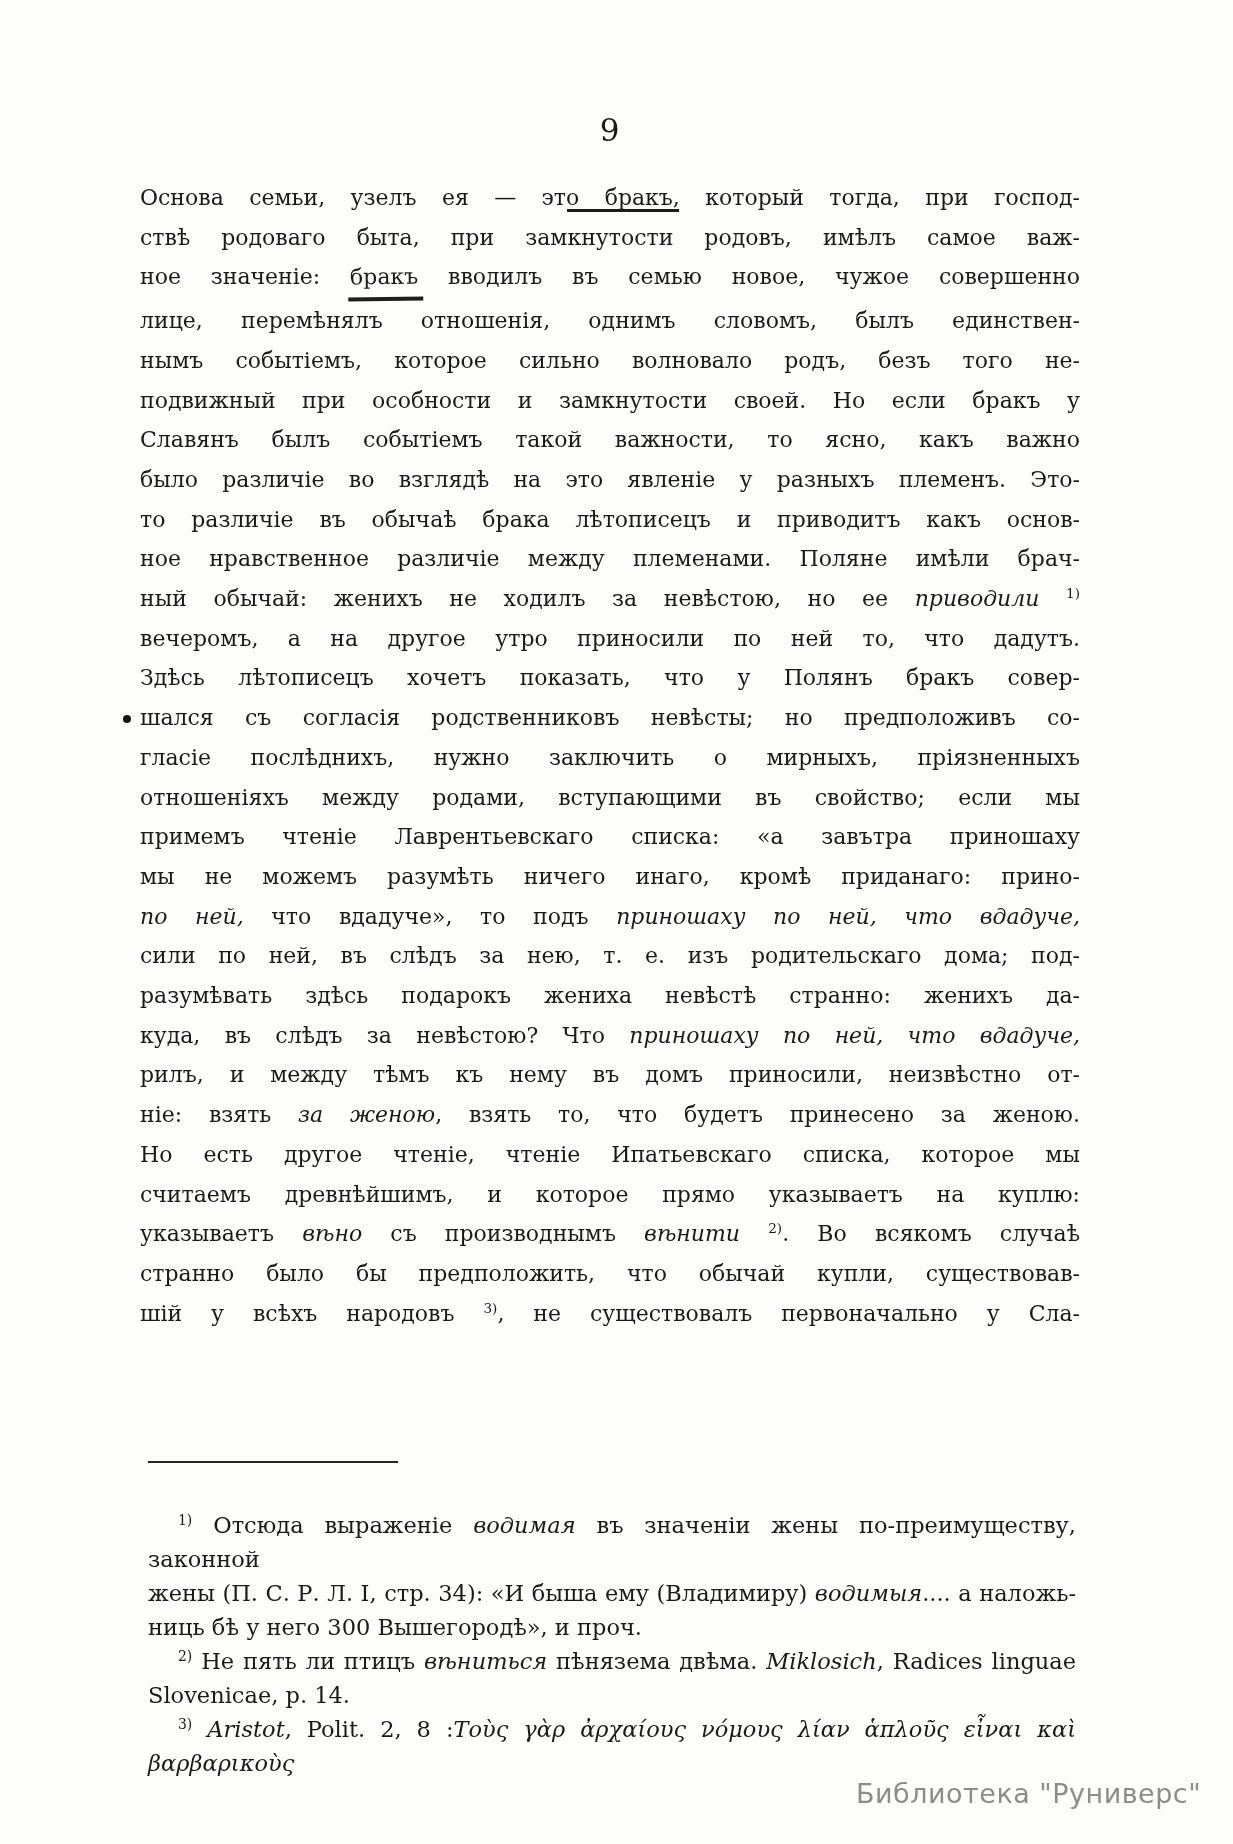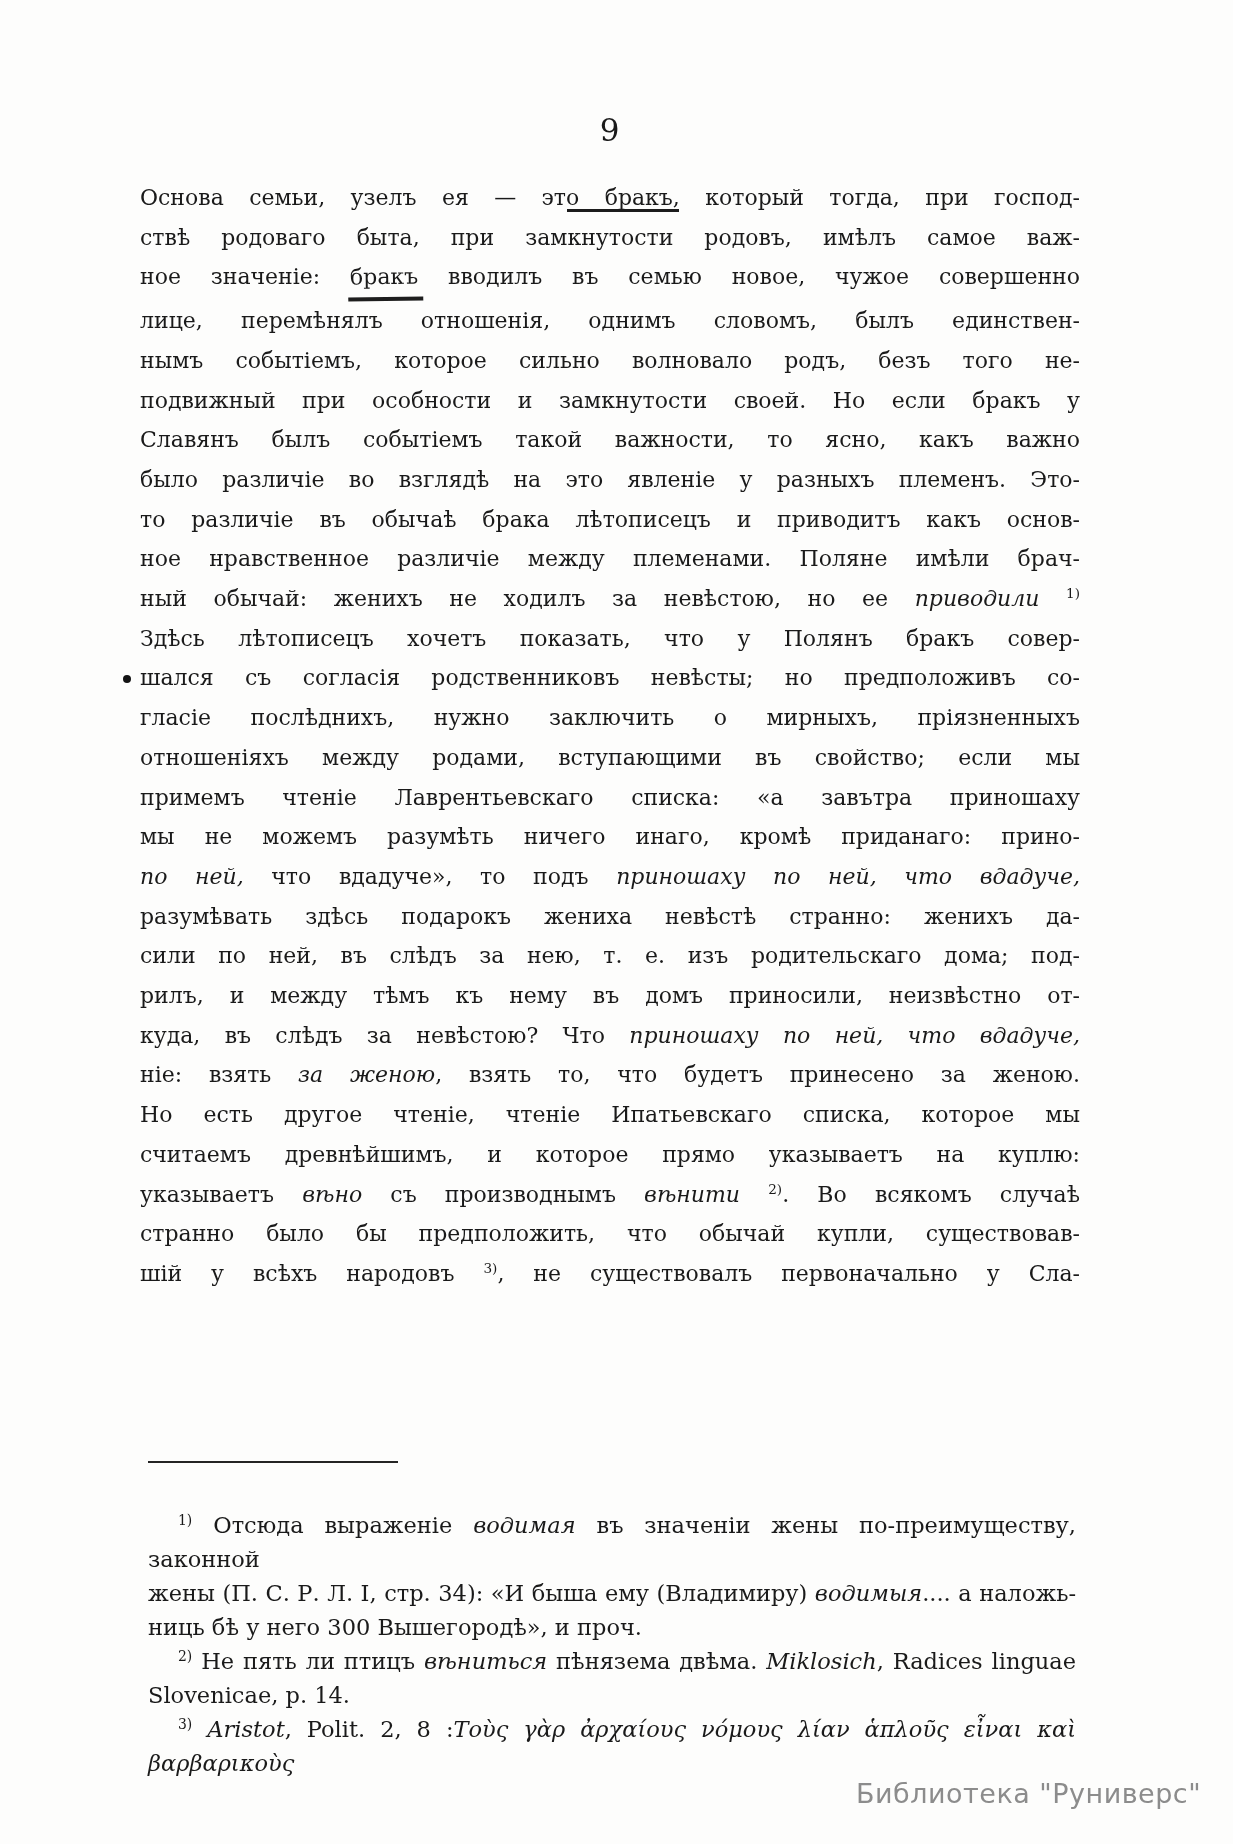--- a/index.html
+++ b/index.html
@@ -67,31 +67,32 @@
       <div class="tline"><span>ствѣ родоваго быта, при замкнутости родовъ, имѣлъ самое важ-</span></div>
       <div class="tline"><span>ное значеніе: </span><span class="pen-underline">бракъ</span><span> вводилъ въ семью новое, чужое совершенно</span></div>
       <div class="tline"><span>лице, перемѣнялъ отношенія, однимъ словомъ, былъ единствен-</span></div>
       <div class="tline"><span>нымъ событіемъ, которое сильно волновало родъ, безъ того не-</span></div>
       <div class="tline"><span>подвижный при особности и замкнутости своей. Но если бракъ у</span></div>
       <div class="tline"><span>Славянъ былъ событіемъ такой важности, то ясно, какъ важно</span></div>
       <div class="tline"><span>было различіе во взглядѣ на это явленіе у разныхъ племенъ. Это-</span></div>
       <div class="tline"><span>то различіе въ обычаѣ брака лѣтописецъ и приводитъ какъ основ-</span></div>
       <div class="tline"><span>ное нравственное различіе между племенами. Поляне имѣли брач-</span></div>
       <div class="tline"><span>ный обычай: женихъ не ходилъ за невѣстою, но ее </span><span class="it">приводили</span><span> </span><sup class="fnmark">1)</sup></div>
+      <div class="tline"><span>вечеромъ, а на другое утро приносили по ней то, что дадутъ.</span></div>
       <div class="tline"><span>Здѣсь лѣтописецъ хочетъ показать, что у Полянъ бракъ совер-</span></div>
       <div class="tline"><span class="ink-dot"></span><span>шался съ согласія родственниковъ невѣсты; но предположивъ со-</span></div>
       <div class="tline"><span>гласіе послѣднихъ, нужно заключить о мирныхъ, пріязненныхъ</span></div>
       <div class="tline"><span>отношеніяхъ между родами, вступающими въ свойство; если мы</span></div>
       <div class="tline"><span>примемъ чтеніе Лаврентьевскаго списка: «а завътра приношаху</span></div>
       <div class="tline"><span>мы не можемъ разумѣть ничего инаго, кромѣ приданаго: прино-</span></div>
       <div class="tline"><span class="it">по ней,</span><span> что вдадуче», то подъ </span><span class="it">приношаху по ней, что вдадуче,</span></div>
+      <div class="tline"><span>сили по ней, въ слѣдъ за нею, т. е. изъ родительскаго дома; под-</span></div>
       <div class="tline"><span>разумѣвать здѣсь подарокъ жениха невѣстѣ странно: женихъ да-</span></div>
-      <div class="tline"><span>сили по ней, въ слѣдъ за нею, т. е. изъ родительскаго дома; под-</span></div>
+      <div class="tline"><span>куда, въ слѣдъ за невѣстою? Что </span><span class="it">приношаху по ней, что вдадуче,</span></div>
       <div class="tline"><span>рилъ, и между тѣмъ къ нему въ домъ приносили, неизвѣстно от-</span></div>
-      <div class="tline"><span>куда, въ слѣдъ за невѣстою? Что </span><span class="it">приношаху по ней, что вдадуче,</span></div>
       <div class="tline"><span>ніе: взять </span><span class="it">за женою</span><span>, взять то, что будетъ принесено за женою.</span></div>
       <div class="tline"><span>Но есть другое чтеніе, чтеніе Ипатьевскаго списка, которое мы</span></div>
       <div class="tline"><span>считаемъ древнѣйшимъ, и которое прямо указываетъ на куплю:</span></div>
       <div class="tline"><span>указываетъ </span><span class="it">вѣно</span><span> съ производнымъ </span><span class="it">вѣнити</span><span> </span><sup class="fnmark">2)</sup><span>. Во всякомъ случаѣ</span></div>
       <div class="tline"><span>странно было бы предположить, что обычай купли, существовав-</span></div>
       <div class="tline"><span>шій у всѣхъ народовъ </span><sup class="fnmark">3)</sup><span>, не существовалъ первоначально у Сла-</span></div>
     </div>
 
   <div class="fn-rule"></div>
 

